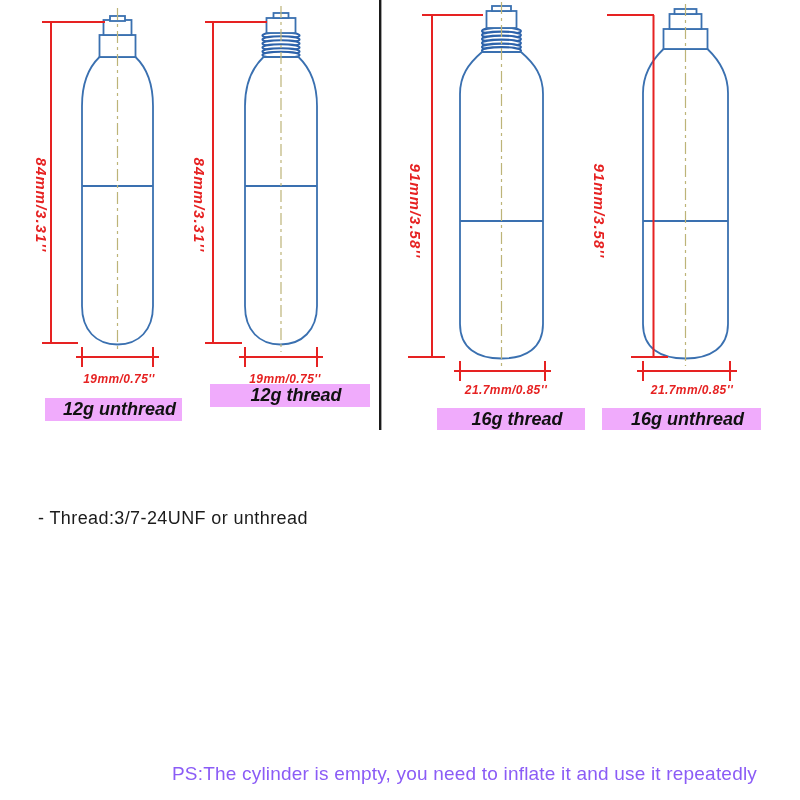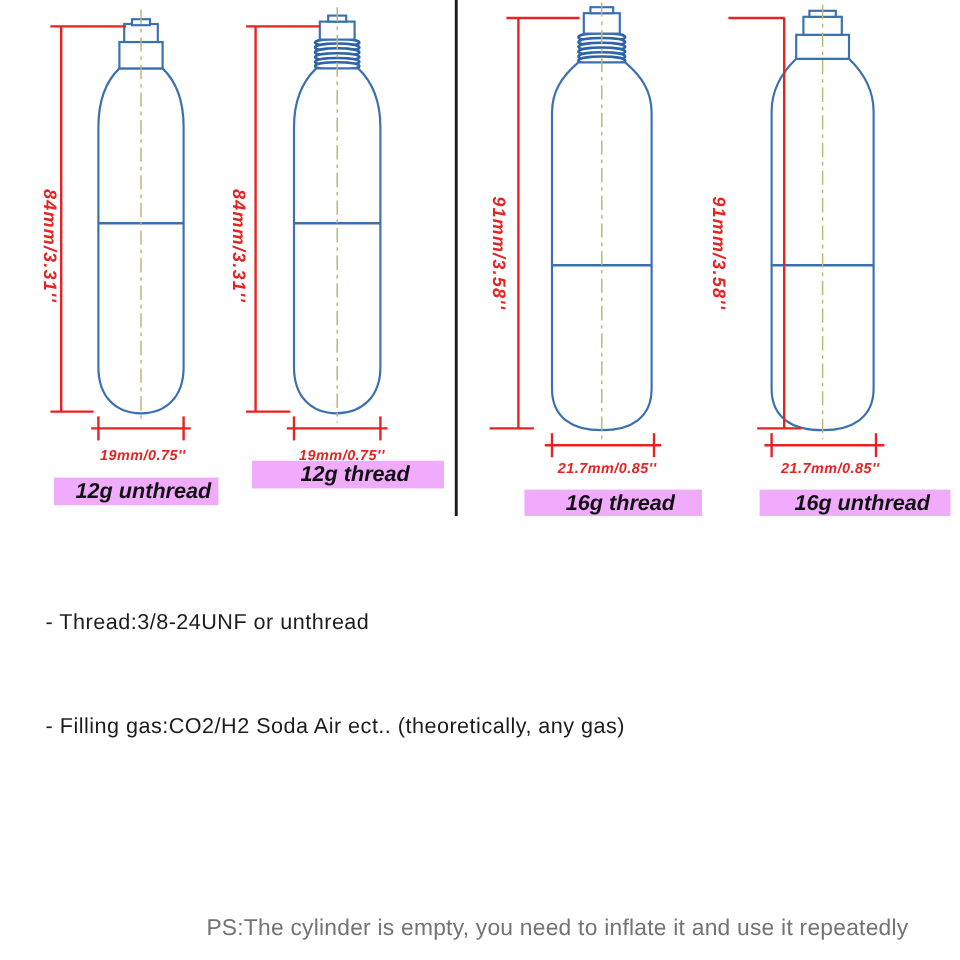--- a/index.html
+++ b/index.html
@@ -20,21 +20,21 @@
   .dim-w.big{font-size:12px;}
   .cat{
     position:absolute;background:#f0abfc;color:#111111;font-style:italic;font-weight:bold;
     font-size:18px;display:flex;align-items:center;justify-content:center;white-space:nowrap;padding-left:12px;
   }
   .specs{
     position:absolute;left:38px;top:446px;width:750px;
     font-size:18px;line-height:29px;color:#1c1c1c;letter-spacing:0.4px;white-space:pre;
   }
   .ps{
-    position:absolute;left:172px;top:763px;font-size:19px;color:#737373;
+    position:absolute;left:172px;top:763px;font-size:19px;color:#8b5cf6;
     letter-spacing:0.2px;white-space:nowrap;
   }
 </style>
 </head>
 <body>
 
 <div class="canvas">
 
   <svg class="diagram-svg" width="800" height="440" viewBox="0 0 800 440">
 
@@ -139,25 +139,24 @@
   <div class="dim-h" style="left:599px;top:211px;">91mm/3.58''</div>
 
   <div class="dim-w" style="left:119px;top:372px;">19mm/0.75''</div>
   <div class="dim-w" style="left:285px;top:372px;">19mm/0.75''</div>
   <div class="dim-w big" style="left:506px;top:383px;">21.7mm/0.85''</div>
   <div class="dim-w big" style="left:692px;top:383px;">21.7mm/0.85''</div>
 
   <div class="cat" style="left:45px;top:398px;width:125px;height:23px;">12g unthread</div>
   <div class="cat" style="left:210px;top:384px;width:148px;height:23px;">12g thread</div>
   <div class="cat" style="left:437px;top:408px;width:136px;height:22px;">16g thread</div>
-  <div class="cat" style="left:633px;top:408px;width:147px;height:22px;">16g unthread</div>
+  <div class="cat" style="left:602px;top:408px;width:147px;height:22px;">16g unthread</div>
 
   <div class="specs">
-    <div>- Thread:3/8-24UNF or unthread</div>
-    <div>- Filling gas:CO2/H2 Soda Air ect.. (theoretically, any gas)</div>
+    <div>- Thread:3/7-24UNF or unthread</div>
     
     
     
     
     
     
   </div>
 
   <div class="ps">PS:The cylinder is empty, you need to inflate it and use it repeatedly</div>
 

